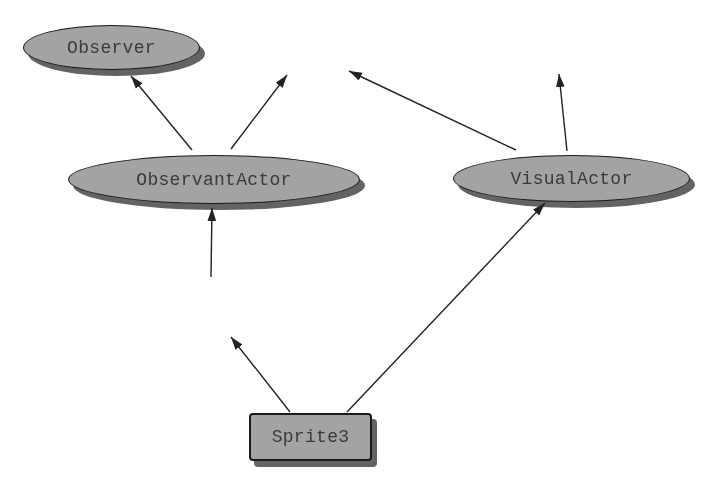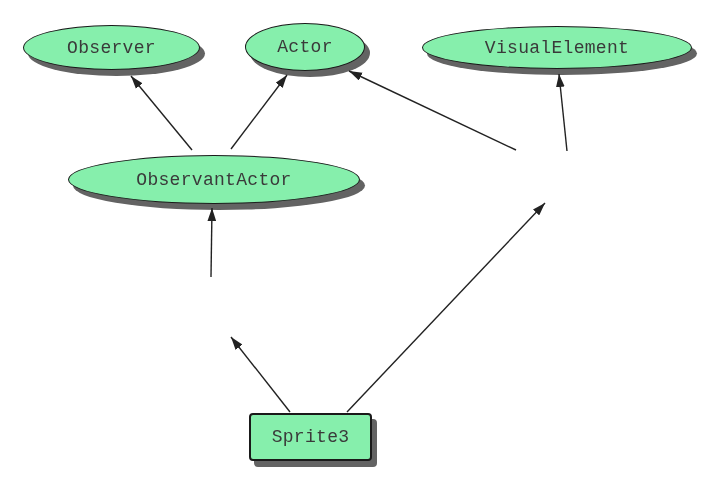--- a/index.html
+++ b/index.html
@@ -10,21 +10,21 @@
   }
   .canvas {
     position: relative;
     width: 716px;
     height: 485px;
     background: #ffffff;
     overflow: hidden;
   }
   .node {
     position: absolute;
-    background: #86efac;
+    background: #a3a3a3;
     border: 1.5px solid #1a1a1a;
     box-sizing: border-box;
     display: flex;
     align-items: center;
     justify-content: center;
     box-shadow: 5px 6px 0 #636363;
     z-index: 1;
   }
   .node.ellipse {
     border-radius: 50%;
@@ -55,32 +55,29 @@
 </style>
 </head>
 <body>
 
 <div class="canvas">
 
   <div class="node ellipse" style="left:23px; top:25px; width:177px; height:45px;">
     <span class="label">Observer</span>
   </div>
 
-  <div class="node ellipse" style="left:245px; top:23px; width:120px; height:48px;">
-    <span class="label">Actor</span>
-  </div>
 
-  <div class="node ellipse" style="left:422px; top:26px; width:270px; height:43px;">
-    <span class="label">VisualElement</span>
-  </div>
 
   <div class="node ellipse" style="left:68px; top:155px; width:292px; height:49px;">
     <span class="label">ObservantActor</span>
   </div>
 
+  <div class="node ellipse" style="left:453px; top:155px; width:237px; height:47px;">
+    <span class="label">VisualActor</span>
+  </div>
 
 
   <div class="node rounded-rect" style="left:249px; top:413px; width:123px; height:48px;">
     <span class="label">Sprite3</span>
   </div>
 
   <svg class="edges" width="716" height="485" viewBox="0 0 716 485">
     <defs>
       <marker id="arrow" viewBox="0 0 12 8" refX="12" refY="4" markerWidth="13" markerHeight="9" orient="auto" markerUnits="userSpaceOnUse">
         <path d="M0,0 L12,4 L0,8 z" fill="#222222"></path>

